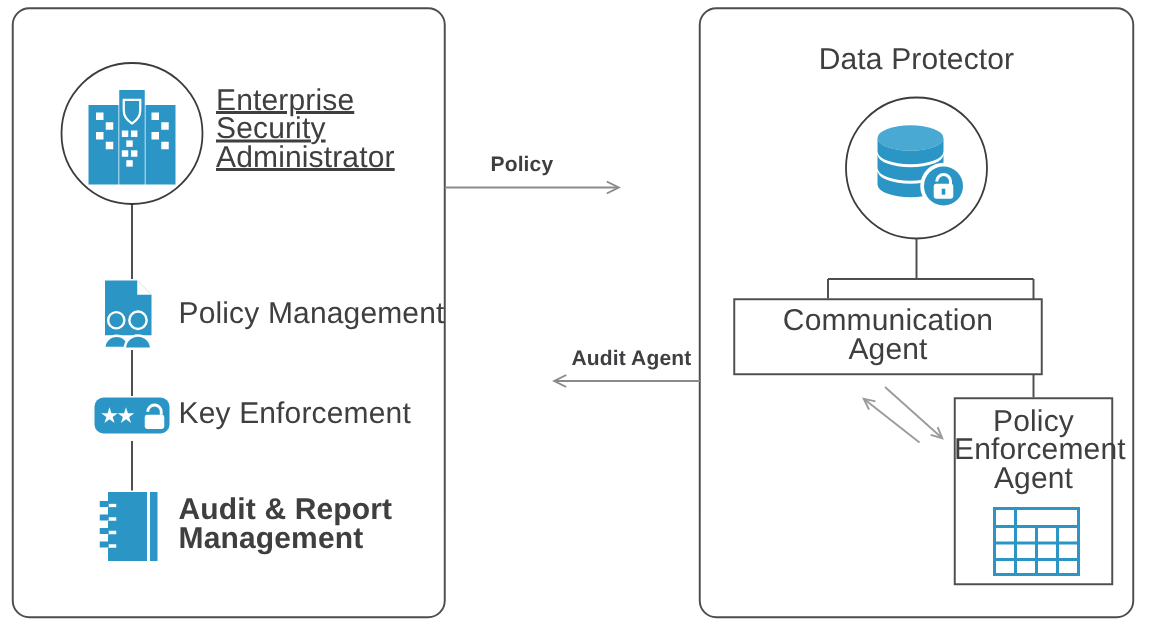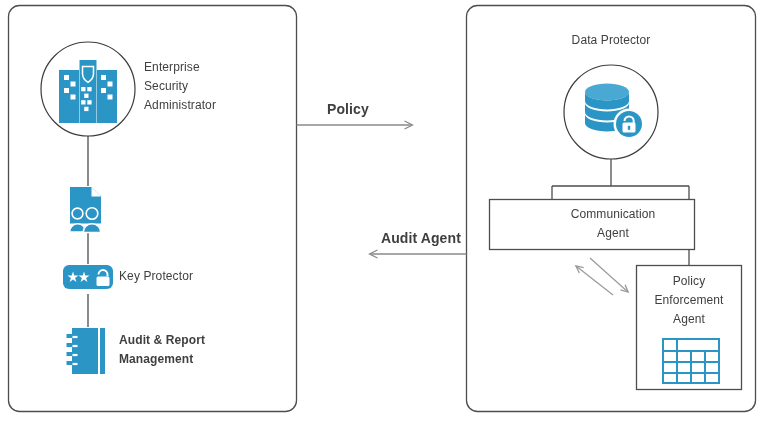--- a/index.html
+++ b/index.html
@@ -1,20 +1,20 @@
 <!DOCTYPE html>
 <html><head>
 <meta charset="utf-8">
 <style>
   html,body{margin:0;padding:0;background:#ffffff;}
   body{width:766px;height:421px;overflow:hidden;
        font-family:"Liberation Sans","DejaVu Sans",sans-serif;}
   #stage{position:relative;width:766px;height:421px;}
   #stage svg{position:absolute;left:0;top:0;}
-  .lbl{position:absolute;color:#3f3f41;font-size:12px;line-height:19px;
+  .lbl{position:absolute;color:#3f3f41;font-size:20px;line-height:19px;
        white-space:pre-line;letter-spacing:.1px;}
   .lbl-bold{font-weight:700;font-size:14px;color:#3f3f41;}
   .ctr{text-align:center;}
 </style>
 </head>
 <body>
 
 <div id="stage">
 
   <svg width="766" height="421" viewBox="0 0 766 421">
@@ -131,33 +131,34 @@
       <rect x="663" y="339" width="56" height="44"></rect>
       <line x1="663" y1="351" x2="719" y2="351"></line>
       <line x1="663" y1="362" x2="719" y2="362"></line>
       <line x1="663" y1="373" x2="719" y2="373"></line>
       <line x1="677" y1="339" x2="677" y2="383"></line>
       <line x1="691" y1="351" x2="691" y2="383"></line>
       <line x1="705" y1="351" x2="705" y2="383"></line>
     </g>
   </svg>
 
-  <div class="lbl" style="left:144px;top:58px;">Enterprise
+  <div class="lbl" style="left:144px;top:58px;text-decoration:underline;">Enterprise
 Security
 Administrator</div>
 
+  <div class="lbl" style="left:119px;top:200px;">Policy Management</div>
 
-  <div class="lbl" style="left:119px;top:267px;">Key Protector</div>
+  <div class="lbl" style="left:119px;top:267px;">Key Enforcement</div>
 
   <div class="lbl" style="left:119px;top:331px;font-weight:bold;">Audit &amp; Report
 Management</div>
 
   <div class="lbl ctr" style="left:531px;top:31px;width:160px;">Data Protector</div>
 
-  <div class="lbl ctr" style="left:510px;top:205px;width:206px;">Communication
+  <div class="lbl ctr" style="left:489px;top:205px;width:206px;">Communication
 Agent</div>
 
   <div class="lbl ctr" style="left:636px;top:272px;width:106px;">Policy
 Enforcement
 Agent</div>
 
   <div class="lbl lbl-bold" style="left:327px;top:100px;">Policy</div>
 
   <div class="lbl lbl-bold" style="left:381px;top:229px;">Audit Agent</div>
 

